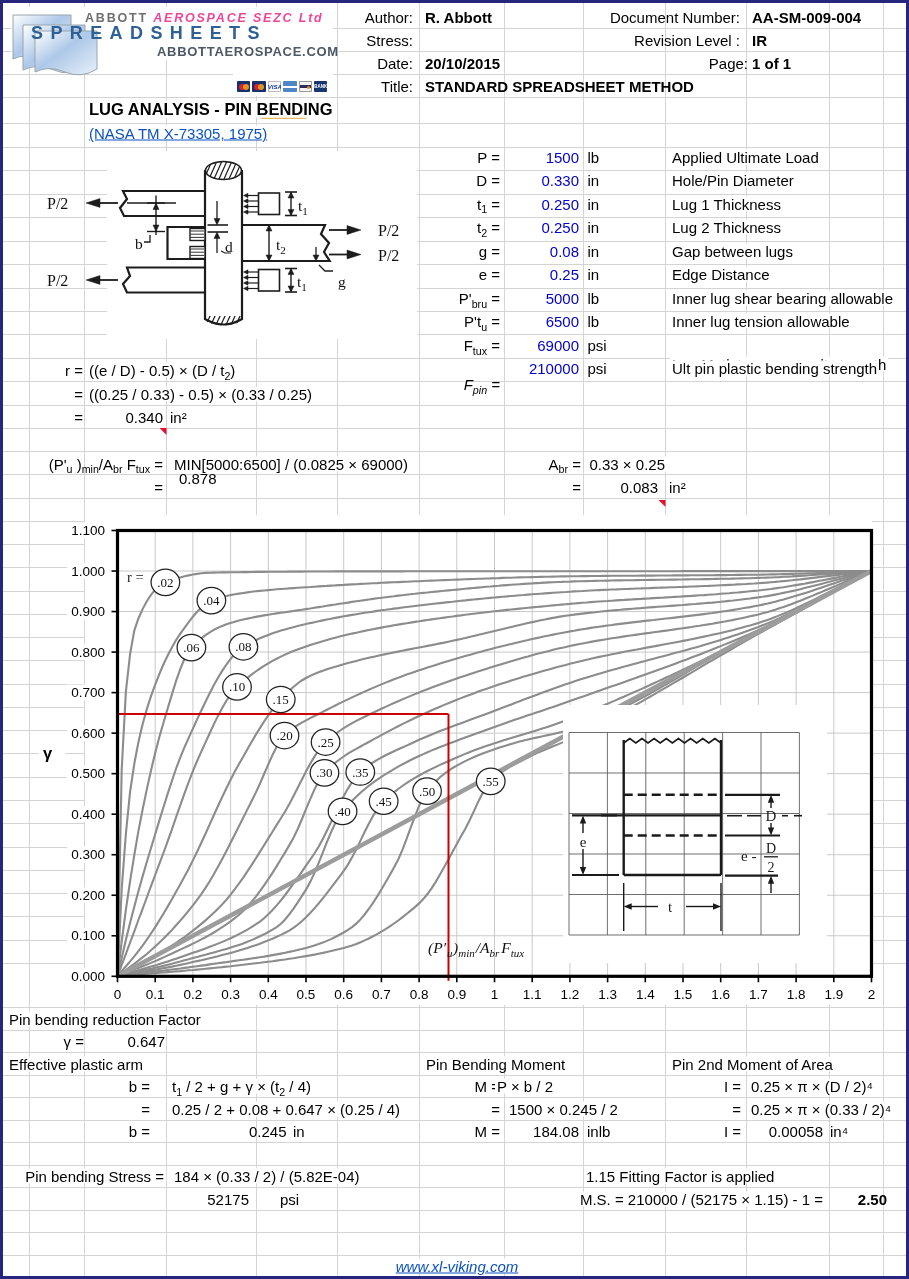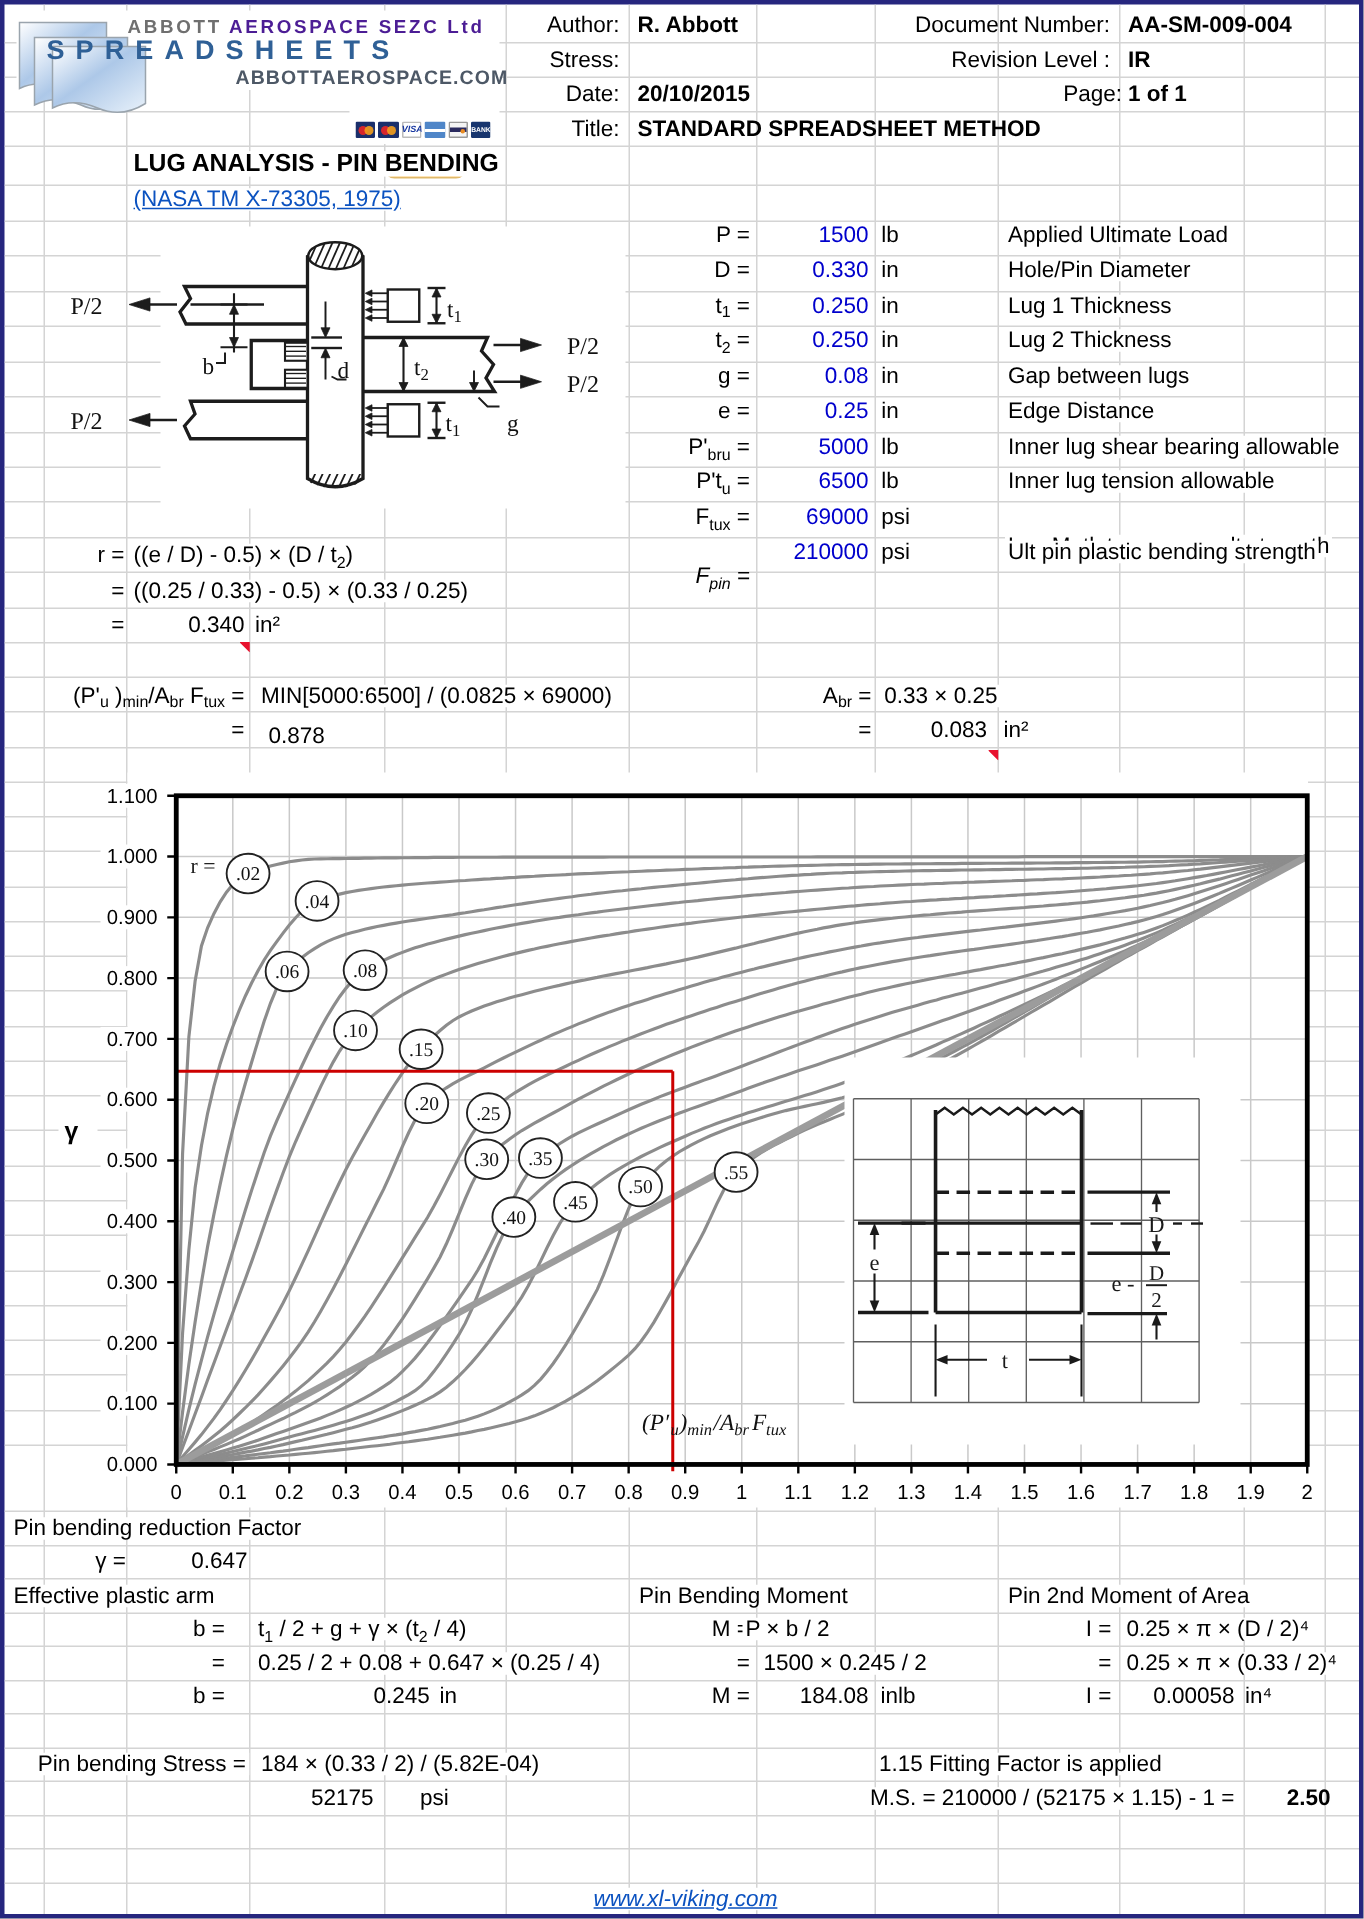--- a/index.html
+++ b/index.html
@@ -125,21 +125,21 @@
           <stop offset="0.45" stop-color="#adc8e8"></stop>
           <stop offset="1" stop-color="#e8f1fa"></stop>
         </linearGradient>
       </defs>
       <g stroke="#9aa4ad" stroke-width="1" fill="url(#pg)">
         <path d="M4 6 L62 6 L62 46 Q47 56 32 50 Q16 44 4 50 Z"></path>
         <path d="M14 16 L76 16 L76 58 Q60 68 45 61 Q28 54 14 61 Z"></path>
         <path d="M26 28 L88 28 L88 66 Q72 76 56 69 Q40 62 26 69 Z" transform="translate(0,-6)"></path>
       </g>
     </svg>
-    <div class="brand-row1"><span style="color:#6f6f6f;">ABBOTT</span> <span style="color:#4c1d95;">AEROSPACE SEZC Ltd</span></div>
+    <div class="brand-row1"><span style="color:#6f6f6f;">ABBOTT</span> <span style="color:#ec4899;font-style:italic;">AEROSPACE SEZC Ltd</span></div>
     <div class="brand-main">SPREADSHEETS</div>
     <div class="brand-sub">ABBOTTAEROSPACE.COM</div>
     <div class="donate"><span>Donate</span></div>
     <div class="cards" id="cards">
         <div class="card">
           <div style="width:100%;height:100%;background:#1a2f6b;"></div>
           <div style="position:absolute;left:1.5px;top:2.5px;width:6px;height:6px;border-radius:50%;background:#d6262c;"></div>
           <div style="position:absolute;left:5.5px;top:2.5px;width:6px;height:6px;border-radius:50%;background:#f49f1c;opacity:.9;"></div>
         </div>
         <div class="card">
@@ -342,21 +342,21 @@
     <div class="t ra" style="left:80px;top:390.5px;">=</div>
     <div class="t la wbg" style="left:84px;top:390.5px;">((0.25 / 0.33) - 0.5) × (0.33 / 0.25)</div>
     <div class="t ra" style="left:80px;top:413.5px;">=</div>
     <div class="t ra" style="left:160px;top:413.5px;">0.340</div>
     <div class="t la" style="left:167px;top:413.5px;">in²</div>
     <div class="red-tri" style="left:156.5px;top:425px;"></div>
 
     <div class="t ra" style="left:160px;top:460.5px;">(P'<sub>u</sub> )<sub>min</sub>/A<sub>br</sub> F<sub>tux</sub> =</div>
     <div class="t la wbg" style="left:169px;top:460.5px;">MIN[5000:6500] / (0.0825 × 69000)</div>
     <div class="t ra" style="left:160px;top:483.8px;">=</div>
-    <div class="t ra" style="left:213.5px;top:488px;">0.878</div>
+    <div class="t ra" style="left:213.5px;top:475px;">0.878</div>
 
     <div class="t ra" style="left:578px;top:460.5px;">A<sub>br</sub> =</div>
     <div class="t la wbg" style="left:584.5px;top:460.5px;">0.33 × 0.25</div>
     <div class="t ra" style="left:578px;top:483.8px;">=</div>
     <div class="t ra" style="left:655px;top:483.8px;">0.083</div>
     <div class="t la" style="left:666px;top:483.8px;">in²</div>
     <div class="red-tri" style="left:655.5px;top:497px;"></div>
 
     <svg id="chartsvg" width="909" height="1279" viewBox="0 0 909 1279">
         <rect x="82" y="512" width="787" height="490" fill="#fff"></rect>

